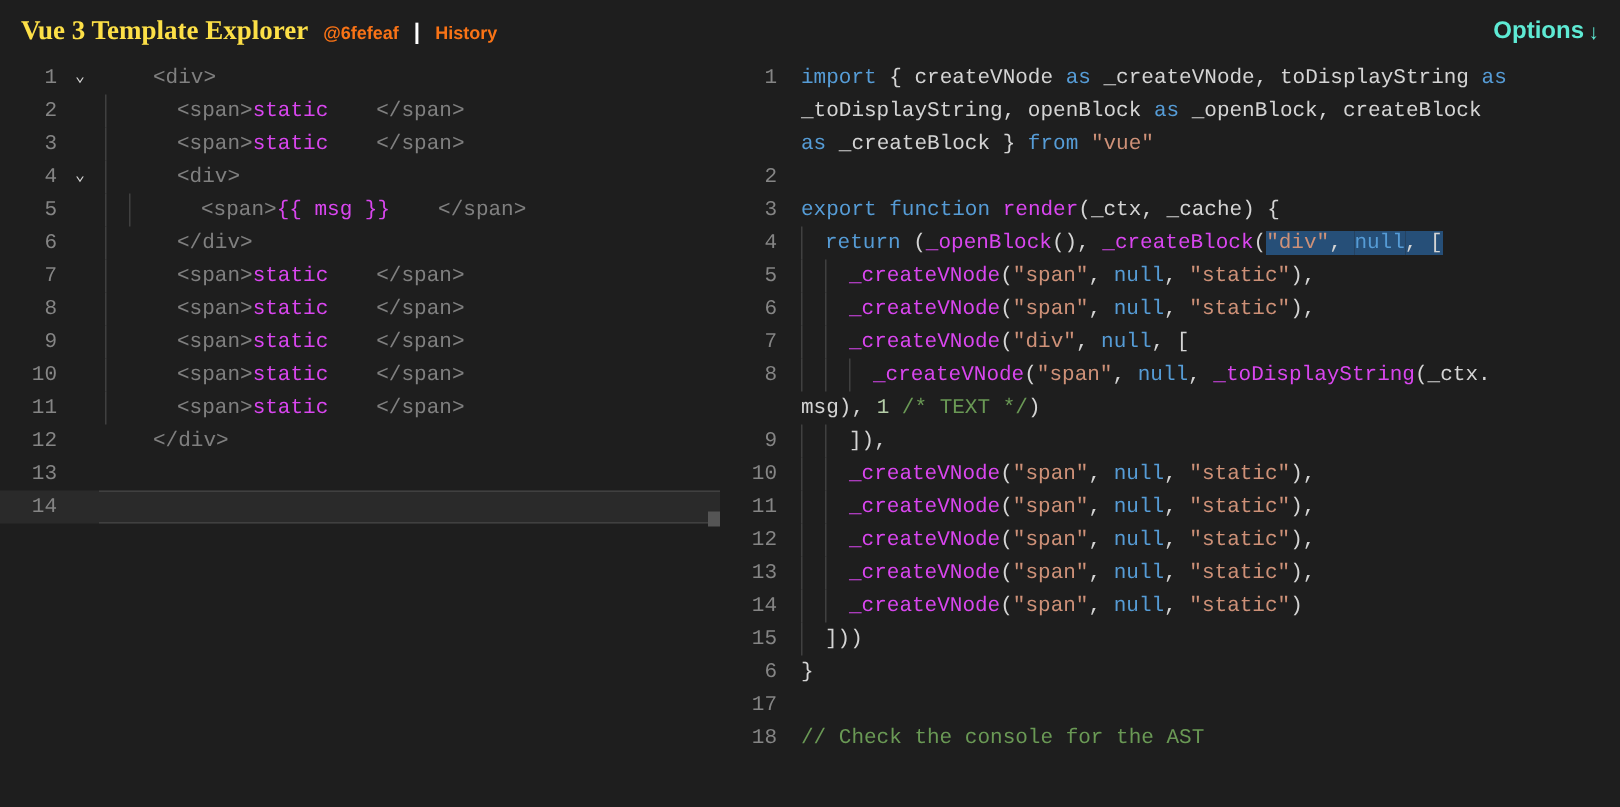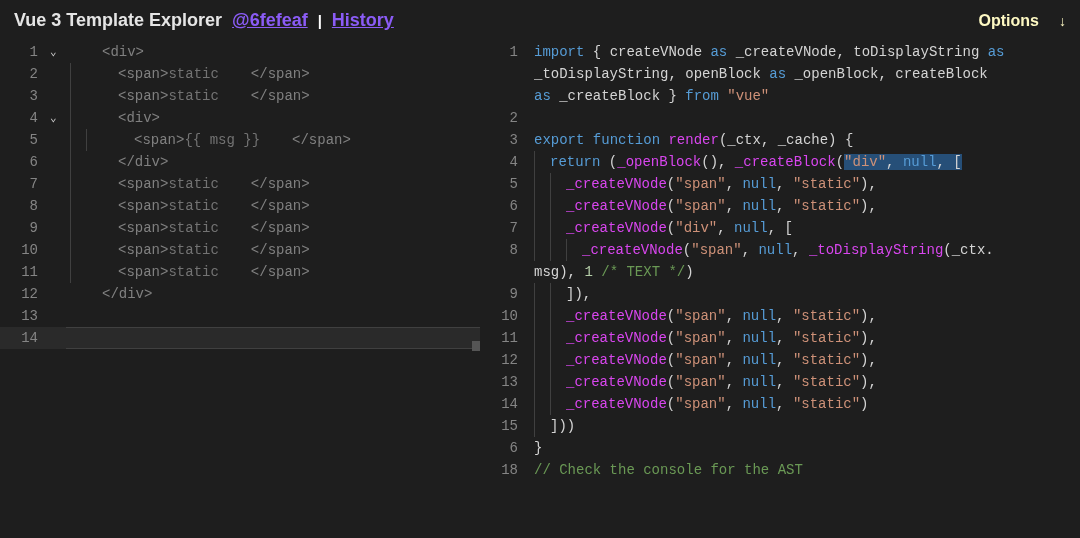--- a/index.html
+++ b/index.html
@@ -17,38 +17,38 @@
       justify-content: space-between;
       padding: 10px 14px;
       background: #1e1e1e;
     }
     .header-left {
       display: flex;
       align-items: baseline;
       gap: 10px;
     }
     .title {
-      color: #e5e5e5;
+      color: #fde047;
       font-weight: 700;
       font-size: 18px;
+      font-family: Liberation Serif, serif;
     }
     .link {
-      color: #8b5cf6;
-      text-decoration: underline;
-      font-size: 18px;
+      color: #f97316;
+      font-size: 12px;
       font-weight: 600;
     }
     .link-sep { color: #fff; font-size: 15px; font-weight: 600; }
     .options {
-      color: #fef9c3;
+      color: #5eead4;
       font-weight: 700;
       font-size: 16px;
       display: flex;
       align-items: center;
-      gap: 20px;
+      gap: 3px;
     }
     .options-arrow { font-size: 14px; }
     .editors {
       display: flex;
       height: calc(100% - 42px);
     }
     .editor-pane {
       flex: 0 0 480px;
       overflow: hidden;
       position: relative;
@@ -87,21 +87,21 @@
     }
     .current-line {
       background: #2a2a2a;
     }
     .current-line .code-content {
       border: 1px solid #404040;
       border-left: none;
       border-right: none;
     }
     .t-tag { color: #808080; margin-left: 32px; }
-    .t-text { color: #737373; }
+    .t-text { color: #d946ef; }
     .t-punc { color: #d4d4d4; }
     .t-key { color: #569cd6; }
     .t-str { color: #ce9178; }
     .t-fn { color: #d946ef; }
     .t-const { color: #569cd6; }
     .t-com { color: #6a9955; margin-top: 24px; }
     .t-num { color: #b5cea8; }
     .hl { background: #264f78; }
     .ind { border-left: 1px solid #404040; display: inline-block; width: 16px; }
     .overview-ruler {
@@ -163,16 +163,17 @@
         <div class="code-line"><span class="line-num">8</span><span class="code-content"><span class="ind">&nbsp;</span><span class="ind">&nbsp;</span><span class="ind">&nbsp;</span><span class="t-fn">_createVNode</span><span class="t-punc">(</span><span class="t-str">"span"</span><span class="t-punc">, </span><span class="t-const">null</span><span class="t-punc">, </span><span class="t-fn">_toDisplayString</span><span class="t-punc">(_ctx.</span></span></div>
         <div class="code-line"><span class="line-num"></span><span class="code-content"><span class="t-punc">msg), </span><span class="t-num">1</span><span class="t-punc"> </span><span class="t-com">/* TEXT */</span><span class="t-punc">)</span></span></div>
         <div class="code-line"><span class="line-num">9</span><span class="code-content"><span class="ind">&nbsp;</span><span class="ind">&nbsp;</span><span class="t-punc">]),</span></span></div>
         <div class="code-line"><span class="line-num">10</span><span class="code-content"><span class="ind">&nbsp;</span><span class="ind">&nbsp;</span><span class="t-fn">_createVNode</span><span class="t-punc">(</span><span class="t-str">"span"</span><span class="t-punc">, </span><span class="t-const">null</span><span class="t-punc">, </span><span class="t-str">"static"</span><span class="t-punc">),</span></span></div>
         <div class="code-line"><span class="line-num">11</span><span class="code-content"><span class="ind">&nbsp;</span><span class="ind">&nbsp;</span><span class="t-fn">_createVNode</span><span class="t-punc">(</span><span class="t-str">"span"</span><span class="t-punc">, </span><span class="t-const">null</span><span class="t-punc">, </span><span class="t-str">"static"</span><span class="t-punc">),</span></span></div>
         <div class="code-line"><span class="line-num">12</span><span class="code-content"><span class="ind">&nbsp;</span><span class="ind">&nbsp;</span><span class="t-fn">_createVNode</span><span class="t-punc">(</span><span class="t-str">"span"</span><span class="t-punc">, </span><span class="t-const">null</span><span class="t-punc">, </span><span class="t-str">"static"</span><span class="t-punc">),</span></span></div>
         <div class="code-line"><span class="line-num">13</span><span class="code-content"><span class="ind">&nbsp;</span><span class="ind">&nbsp;</span><span class="t-fn">_createVNode</span><span class="t-punc">(</span><span class="t-str">"span"</span><span class="t-punc">, </span><span class="t-const">null</span><span class="t-punc">, </span><span class="t-str">"static"</span><span class="t-punc">),</span></span></div>
         <div class="code-line"><span class="line-num">14</span><span class="code-content"><span class="ind">&nbsp;</span><span class="ind">&nbsp;</span><span class="t-fn">_createVNode</span><span class="t-punc">(</span><span class="t-str">"span"</span><span class="t-punc">, </span><span class="t-const">null</span><span class="t-punc">, </span><span class="t-str">"static"</span><span class="t-punc">)</span></span></div>
         <div class="code-line"><span class="line-num">15</span><span class="code-content"><span class="ind">&nbsp;</span><span class="t-punc">]))</span></span></div>
         <div class="code-line"><span class="line-num">6</span><span class="code-content"><span class="t-punc">}</span></span></div>
+        <div class="code-line"><span class="line-num">17</span><span class="code-content"></span></div>
         <div class="code-line"><span class="line-num">18</span><span class="code-content"><span class="t-com">// Check the console for the AST</span></span></div>
       </div>
   </div>
 </div>
 
 </body></html>

